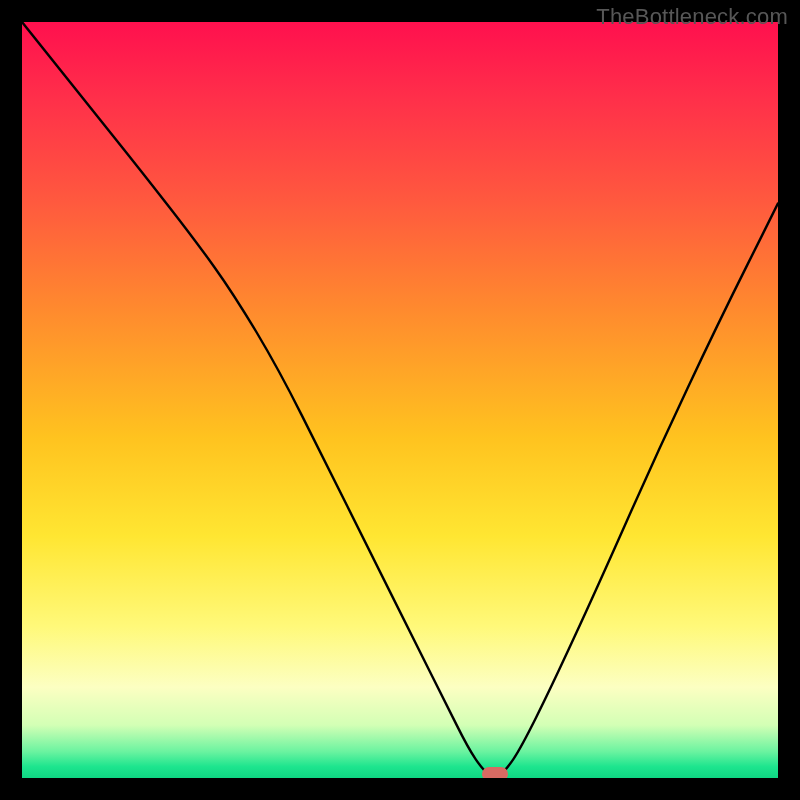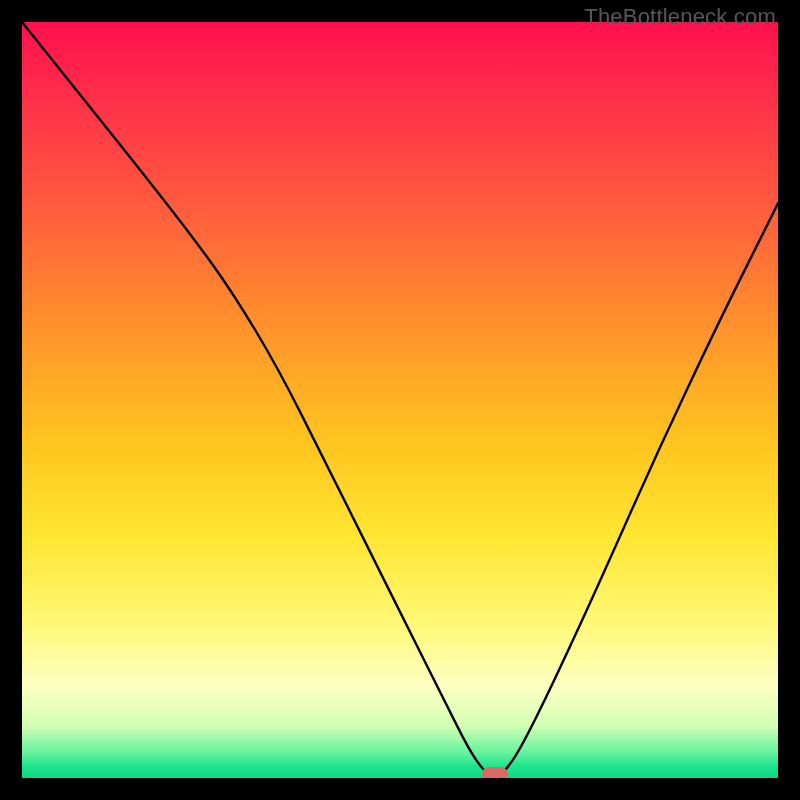--- a/index.html
+++ b/index.html
@@ -13,21 +13,21 @@
   }
   .frame {
     position: relative;
     width: 800px;
     height: 800px;
     background: #000;
   }
   .watermark {
     position: absolute;
     top: 4px;
-    right: 24px;
+    right: 12px;
     color: #575757;
     font-size: 22px;
     font-weight: 500;
     letter-spacing: 0.2px;
     z-index: 5;
   }
   .plot-area {
     position: absolute;
     left: 22px;
     top: 22px;

